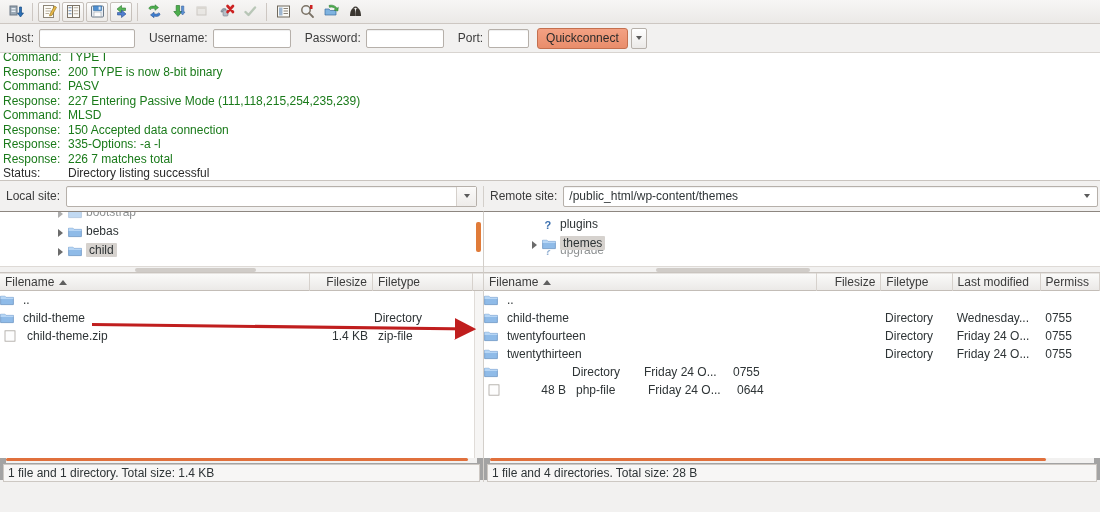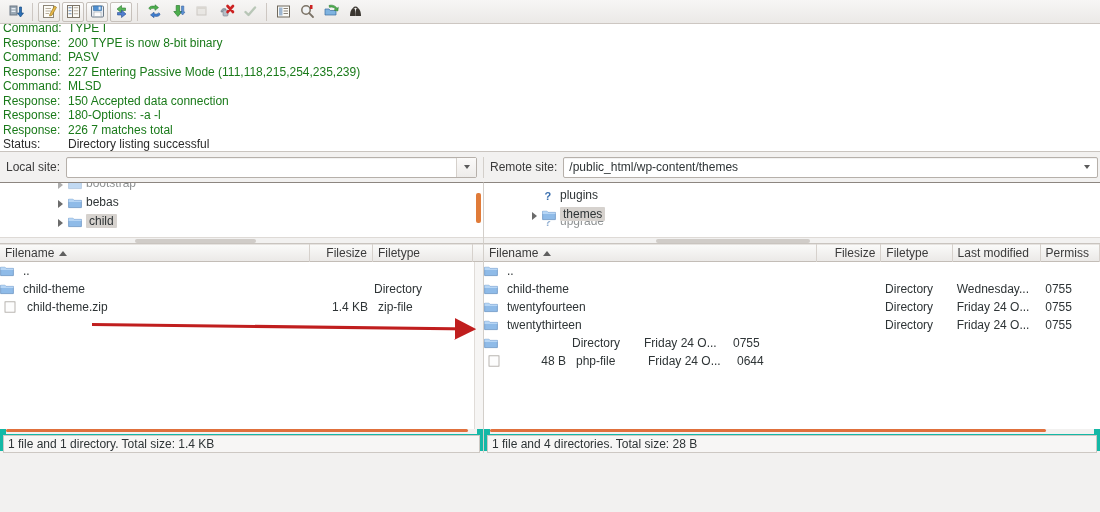--- a/index.html
+++ b/index.html
@@ -173,21 +173,21 @@
   .fcell { padding: 0 5px; overflow: hidden; white-space: nowrap; }
   .fcell.r { text-align: right; }
   .file-ico { width: 13px; height: 12px; margin-left: 4px; margin-right: 5px; flex: 0 0 13px; }
 
   .list-vscroll {
     position: absolute; right: 0; top: 18px; bottom: 0; width: 9px;
     background: #f6f5f4; border-left: 1px solid #e0dcd8;
   }
 
   
-  .statusbar-row { display: flex; height: 22px; background: #14b8a6; align-items: flex-start; }
+  .statusbar-row { display: flex; height: 22px; background: #a3a3a3; align-items: flex-start; }
   .sb-left  { width: 483px; padding: 0 3px; }
   .sb-right { width: 617px; padding: 0 3px; border-left: 1px solid #d3cfca; }
   .sb-box {
     height: 18px; line-height: 17px;
     border: 1px solid #cdc8c3; background: #f7f6f5;
     font-size: 12px; padding-left: 4px; color: #2e3436;
     white-space: nowrap; overflow: hidden;
   }
   .hscroll-orange {
     height: 5px; margin: 0 3px 1px 3px;
@@ -331,20 +331,36 @@
 
     <div class="tb-btn">
       <svg width="17" height="17" viewBox="0 0 17 17">
         <path d="M3 13 C3 8 5 5 6.5 5 C8 5 8.5 8 8.5 13 Z" fill="#3b3731"></path>
         <path d="M14 13 C14 8 12 5 10.5 5 C9 5 8.5 8 8.5 13 Z" fill="#3b3731"></path>
         <path d="M6.5 4.8 C7.4 3.8 9.6 3.8 10.5 4.8" stroke="#3b3731" stroke-width="1.2" fill="none"></path>
       </svg>
     </div>
   </div>
 
+  <div class="qc-bar">
+    <span class="qc-label">Host:</span>
+    <input class="qc-input" id="host-input" value="" style="">
+    <span class="qc-label">Username:</span>
+    <input class="qc-input" id="user-input" value="" style="">
+    <span class="qc-label">Password:</span>
+    <input class="qc-input" id="pass-input" type="password" value="" style="">
+    <span class="qc-label">Port:</span>
+    <input class="qc-input" id="port-input" value="" style="">
+    <div class="qc-button">
+      <span>Quickconnect</span>
+    </div>
+    <div class="qc-drop">
+      <span class="caret-d"></span>
+    </div>
+  </div>
 
   <div class="logpane">
     <div id="log-list">
         <div class="logrow lg-first">
           <span class="lbl lg-cmd">Command:</span>
           <span class="msg lg-cmd">TYPE I</span>
         </div>
         <div class="logrow ">
           <span class="lbl lg-resp">Response:</span>
           <span class="msg lg-resp">200 TYPE is now 8-bit binary</span>
@@ -360,21 +376,21 @@
         <div class="logrow ">
           <span class="lbl lg-cmd">Command:</span>
           <span class="msg lg-cmd">MLSD</span>
         </div>
         <div class="logrow ">
           <span class="lbl lg-resp">Response:</span>
           <span class="msg lg-resp">150 Accepted data connection</span>
         </div>
         <div class="logrow ">
           <span class="lbl lg-resp">Response:</span>
-          <span class="msg lg-resp">180-Options: -a -l</span>
+          <span class="msg lg-resp">335-Options: -a -l</span>
         </div>
         <div class="logrow ">
           <span class="lbl lg-resp">Response:</span>
           <span class="msg lg-resp">226 7 matches total</span>
         </div>
         <div class="logrow ">
           <span class="lbl lg-stat">Status:</span>
           <span class="msg lg-stat">Directory listing successful</span>
         </div>
       </div>

